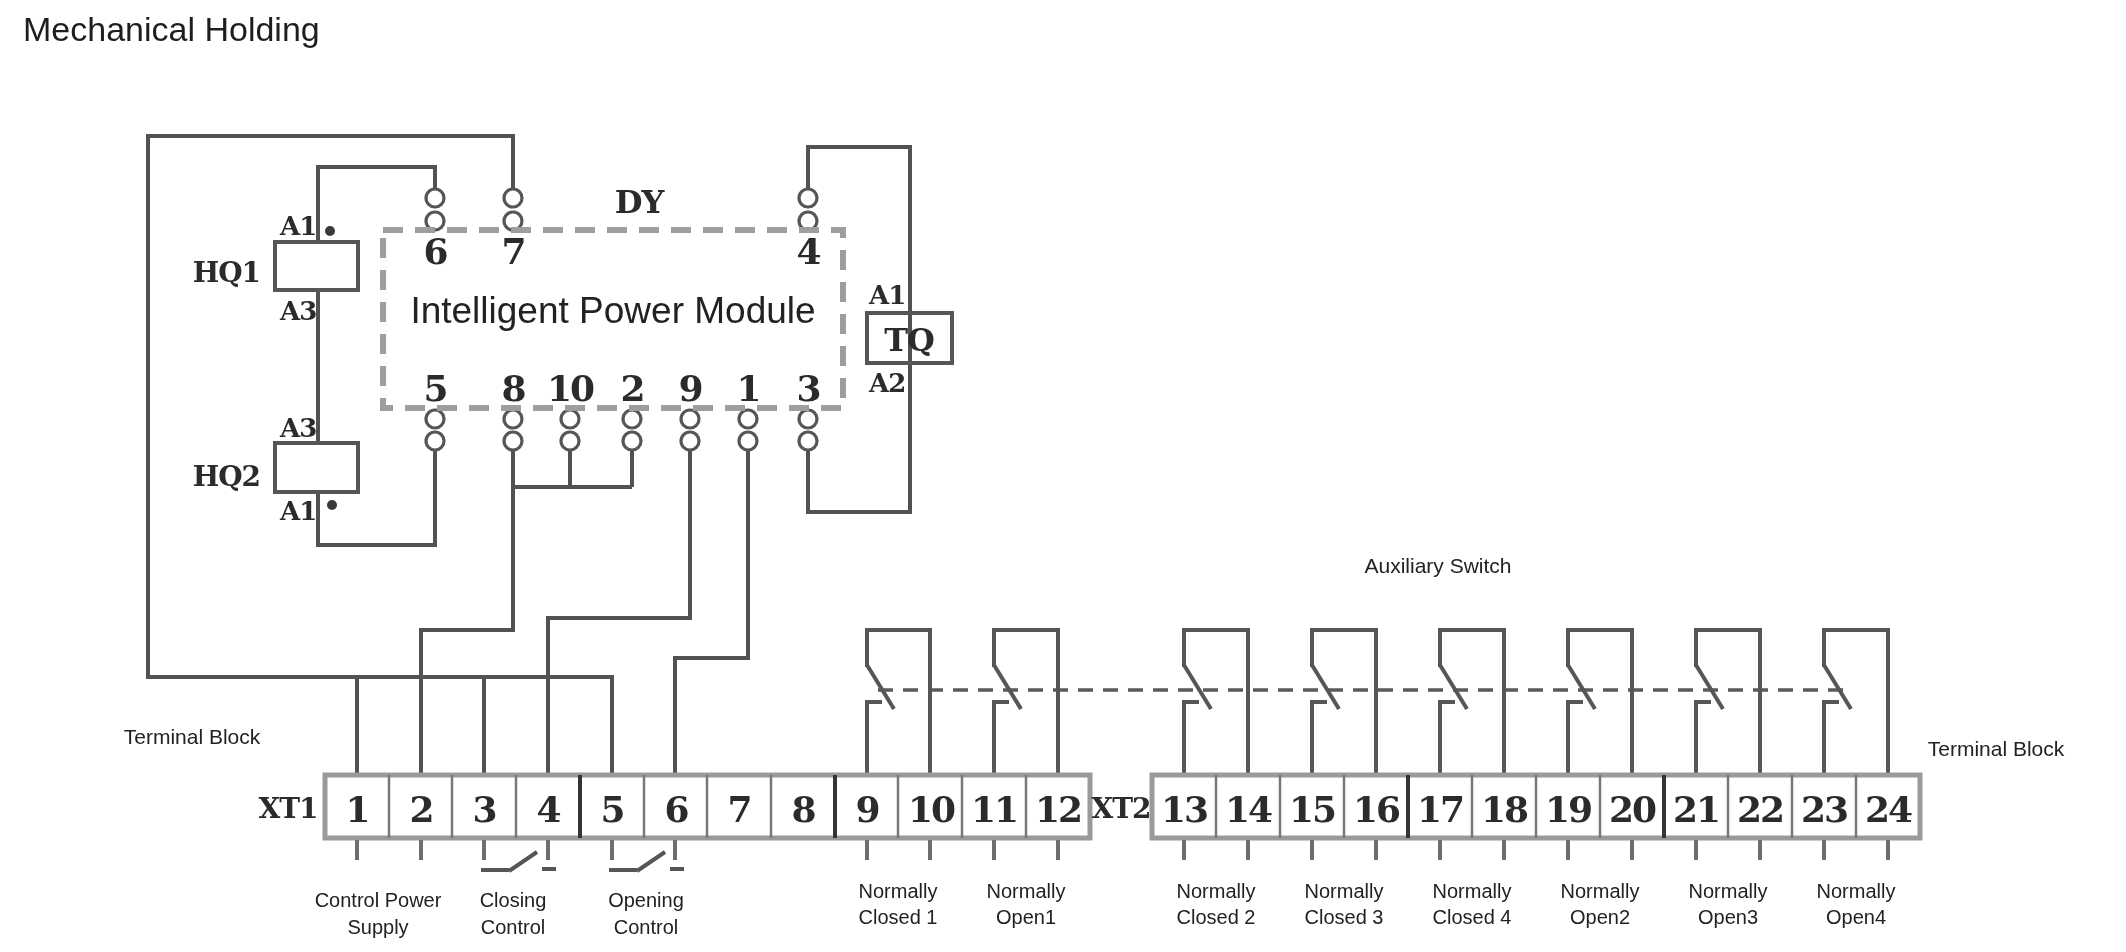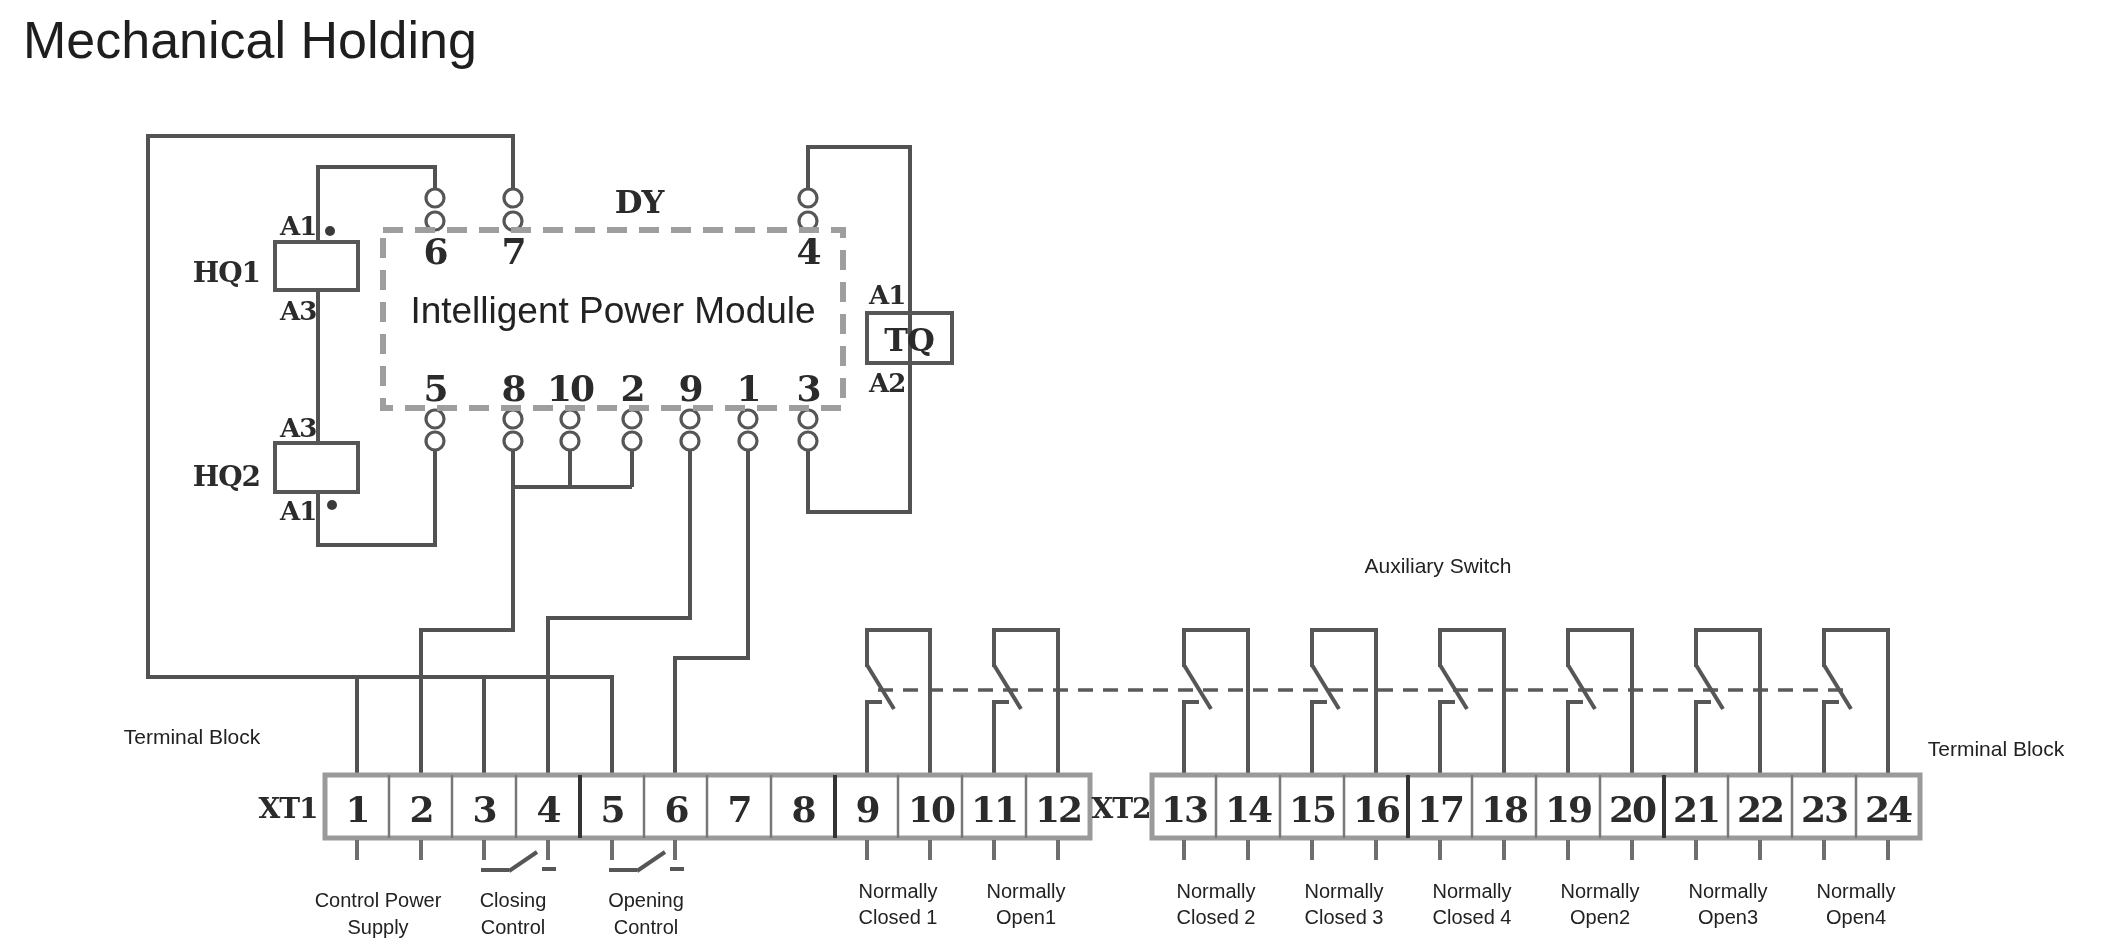--- a/index.html
+++ b/index.html
@@ -1,18 +1,18 @@
 <!DOCTYPE html>
 <html><head>
 <meta charset="utf-8">
 <style>
   html,body{margin:0;padding:0;background:#ffffff;}
   #stage{position:relative;width:2126px;height:952px;background:#ffffff;overflow:hidden;
          font-family:"Liberation Sans","DejaVu Sans",sans-serif;}
-  #page-title{position:absolute;left:23px;top:10px;font-size:52px;font-weight:500;
+  #page-title{position:absolute;left:23px;top:10px;font-size:34px;font-weight:500;
               color:#1e1e1e;letter-spacing:0px;}
   svg{position:absolute;left:0;top:0;}
 
   
   .wire{stroke:#525252;stroke-width:4;fill:none;}
   .stub{stroke:#6e6e6e;stroke-width:4;fill:none;}
   .conn{fill:#ffffff;stroke:#565656;stroke-width:3.2;}
   .dot{fill:#3a3a3a;stroke:none;}
   .module-box{fill:none;stroke:#9e9e9e;stroke-width:6;stroke-dasharray:20 12;}
   .relay-box{fill:#ffffff;stroke:#565656;stroke-width:4;}

